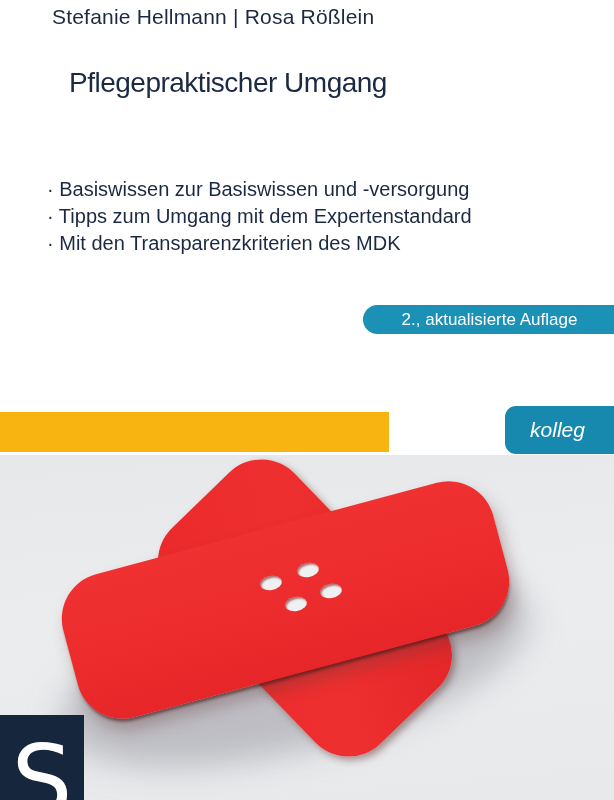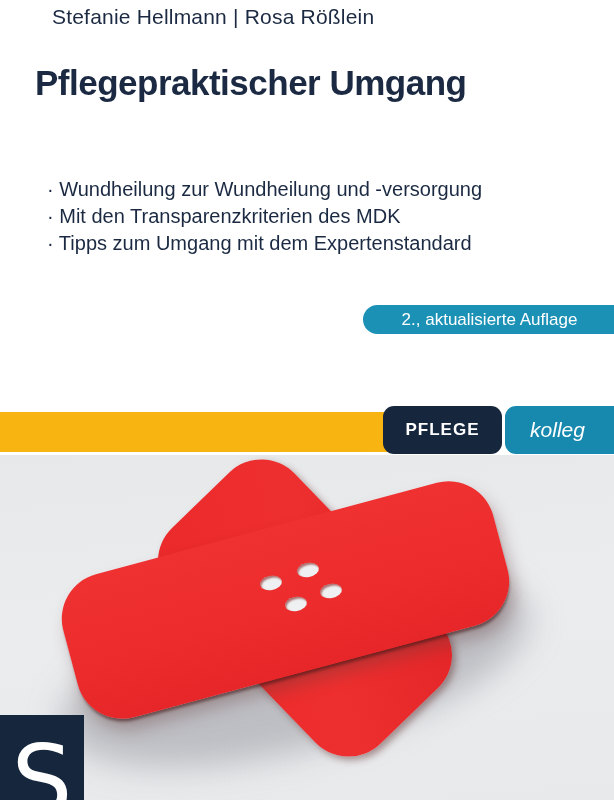--- a/index.html
+++ b/index.html
@@ -11,22 +11,22 @@
     overflow:hidden;
     font-family:"Liberation Sans", sans-serif;
   }
 
   
   .author-line {
     position:absolute; left:52px; top:5px;
     font-size:21px; color:#1b2a42; letter-spacing:0.2px;
   }
   .title-block {
-    position:absolute; left:35px; top:56px;
-    font-size:35px; font-weight:700; color:#1b2a42;
+    position:absolute; left:69px; top:56px;
+    font-size:28px; font-weight:400; color:#1b2a42;
     line-height:54px; letter-spacing:-0.5px;
   }
   .bullet-list {
     position:absolute; left:47px; top:176px;
     font-size:20px; color:#1b2a42; line-height:27px;
   }
 
   
   .edition-badge {
     position:absolute; left:363px; right:-2px; top:305px; height:29px;
@@ -114,29 +114,28 @@
 
 <div class="cover">
 
   <div class="author-line">Stefanie Hellmann | Rosa Rößlein</div>
 
   <div class="title-block">
     <div>Pflegepraktischer Umgang</div>
   </div>
 
   <div class="bullet-list">
-    <div>· Wundheilung zur Wundheilung und -versorgung</div>
+    <div>· Basiswissen zur Basiswissen und -versorgung</div>
+    <div>· Tipps zum Umgang mit dem Expertenstandard</div>
     <div>· Mit den Transparenzkriterien des MDK</div>
-    <div>· Tipps zum Umgang mit dem Expertenstandard</div>
   </div>
 
   <div class="edition-badge">2., aktualisierte Auflage</div>
 
   <div class="band-yellow"></div>
-  <div class="series-pill-primary">PFLEGE</div>
   <div class="series-pill-secondary">kolleg</div>
 
   <div class="photo-area">
     <div class="floor-shadow"></div>
     <div class="plaster plaster-under"></div>
     <div class="plaster plaster-over"></div>
     <div class="hole hole-top"></div>
     <div class="hole hole-left"></div>
     <div class="hole hole-right"></div>
     <div class="hole hole-bottom"></div>

